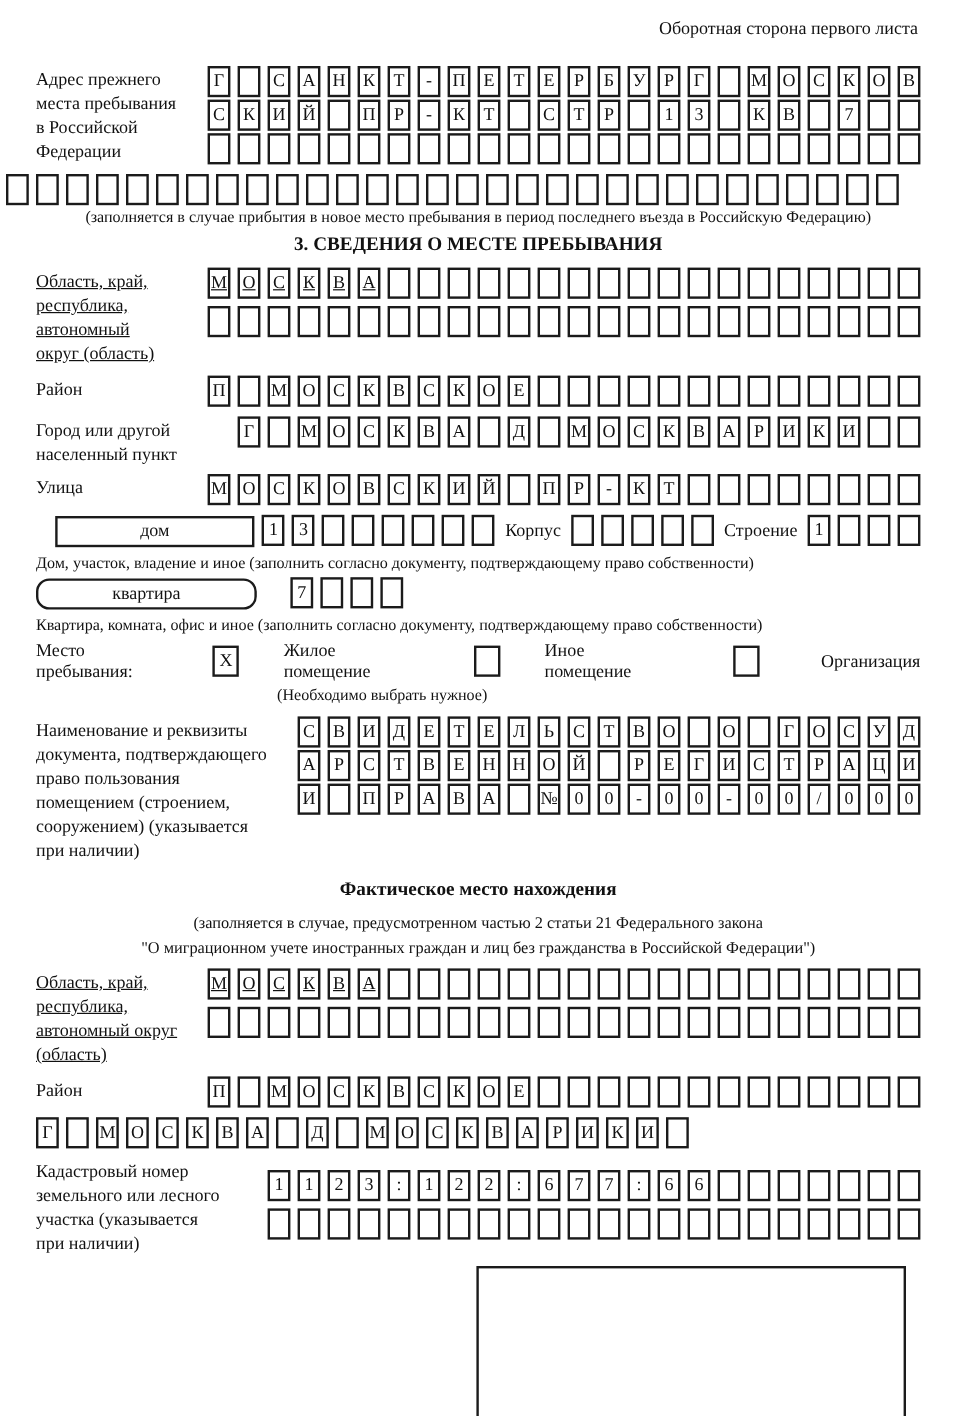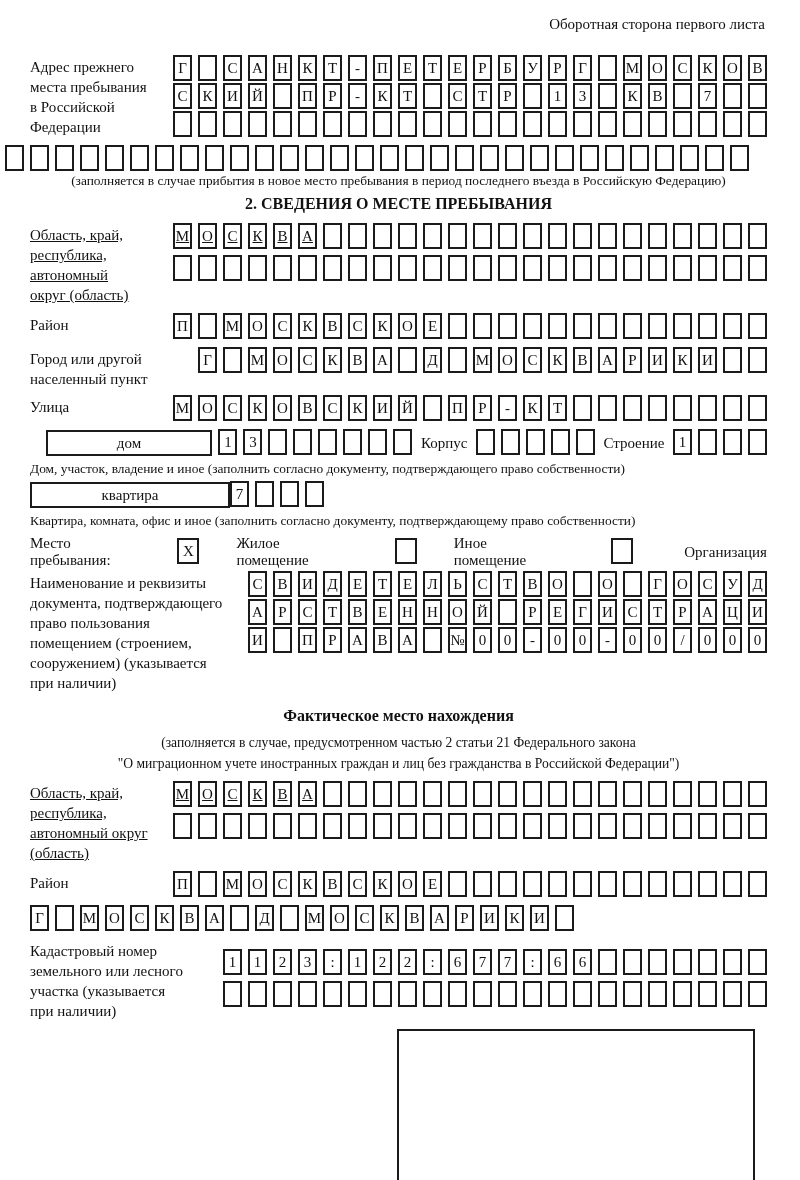--- a/index.html
+++ b/index.html
@@ -14,21 +14,21 @@
         align-items:center;justify-content:center;font-size:15px;flex:0 0 auto;background:#fff;}
   .fullrow{margin-left:-25px;margin-top:0;}
   .note{font-size:13.4px;margin:2px 0 4px 0;}
   .center{text-align:center;}
   .section-title{text-align:center;font-weight:bold;font-size:16px;margin:6px 0 10px 0;}
   .gap8{margin-bottom:8px;text-decoration:underline;}
   .dom-row{display:flex;justify-content:space-between;align-items:center;margin-bottom:4px;margin-left:16px;}
   .wide-box{box-sizing:border-box;border:2px solid #1b1b1b;height:26px;display:flex;align-items:center;
             justify-content:center;font-size:15px;}
   .dom-box{width:166px;}
-  .kv-box{width:200px;margin-right:0;}
+  .kv-box{width:184px;margin-right:28px;border-radius:11px;}
   .inline-label{font-size:15px;padding:0 2px;}
   .kv-row{display:flex;align-items:center;margin-bottom:4px;}
   .mesto-row{display:flex;align-items:center;column-gap:14px;margin:6px 0 2px 0;gap:37px;}
   .mesto-row .opt{font-size:15px;}
   .checkbox .cell{width:22px;}
   .choose-note{text-align:center;font-size:13.4px;margin:0 160px 10px 0;}
   .fact-note{text-align:center;font-size:13.6px;line-height:19px;margin:0 0 2px 0;}
   .stamp-box{width:358px;height:172px;border:2px solid #1b1b1b;box-sizing:border-box;
              margin:8px 12px 6px auto;}
   .mt4{margin-top:4px;}
@@ -153,21 +153,21 @@
       <span class="cell"></span>
       <span class="cell"></span>
       <span class="cell"></span>
       <span class="cell"></span>
       <span class="cell"></span>
       <span class="cell"></span>
       <span class="cell"></span>
     </div>
   <div class="note center">(заполняется в случае прибытия в новое место пребывания в период последнего въезда в Российскую Федерацию)</div>
 
-  <div class="section-title">2. СВЕДЕНИЯ О МЕСТЕ ПРЕБЫВАНИЯ</div>
+  <div class="section-title">3. СВЕДЕНИЯ О МЕСТЕ ПРЕБЫВАНИЯ</div>
 
   <div class="form-row gap8">
     <div class="label">Область, край,
 республика,
 автономный
 округ (область)</div>
     <div class="rows">
       <div class="cells" style="margin-bottom:6px">
           <span class="cell">М</span>
           <span class="cell">О</span>
@@ -334,21 +334,21 @@
         <span class="cell"></span>
       </div>
     <div class="inline-label">Строение</div>
     <div class="cells">
         <span class="cell">1</span>
         <span class="cell"></span>
         <span class="cell"></span>
         <span class="cell"></span>
       </div>
   </div>
-  <div class="note">Дом, участок, владение и иное (заполнить согласно документу, подтверждающего право собственности)</div>
+  <div class="note">Дом, участок, владение и иное (заполнить согласно документу, подтверждающему право собственности)</div>
 
   <div class="kv-row">
     <div class="wide-box kv-box">квартира</div>
     <div class="cells">
         <span class="cell">7</span>
         <span class="cell"></span>
         <span class="cell"></span>
         <span class="cell"></span>
       </div>
   </div>
@@ -362,20 +362,21 @@
     <span class="opt">Жилое помещение</span>
     <span class="cells checkbox" style="margin-left:16px">
         <span class="cell"></span>
       </span>
     <span class="opt">Иное помещение</span>
     <span class="cells checkbox" style="margin-left:24px">
         <span class="cell"></span>
       </span>
     <span class="opt" style="margin-left:14px">Организация</span>
   </div>
+  <div class="choose-note">(Необходимо выбрать нужное)</div>
 
   <div class="form-row">
     <div class="label">Наименование и реквизиты
 документа, подтверждающего
 право пользования
 помещением (строением,
 сооружением) (указывается
 при наличии)</div>
     <div class="rows">
       <div class="cells">

